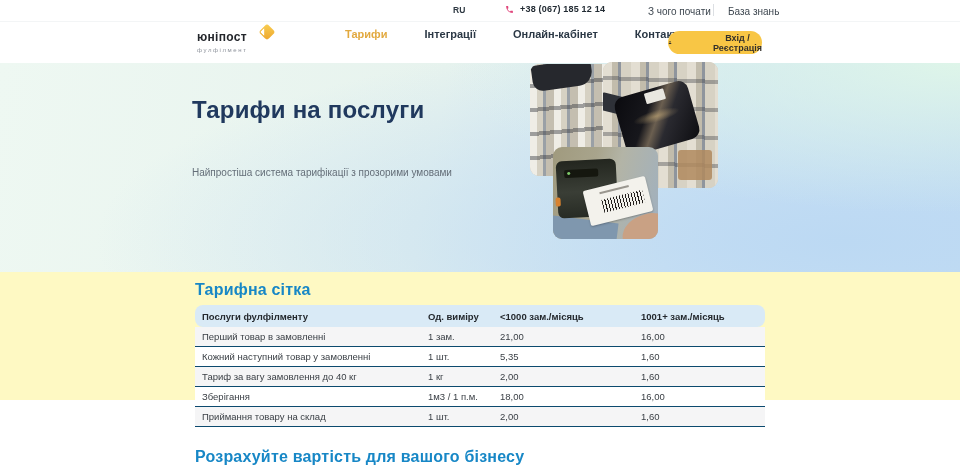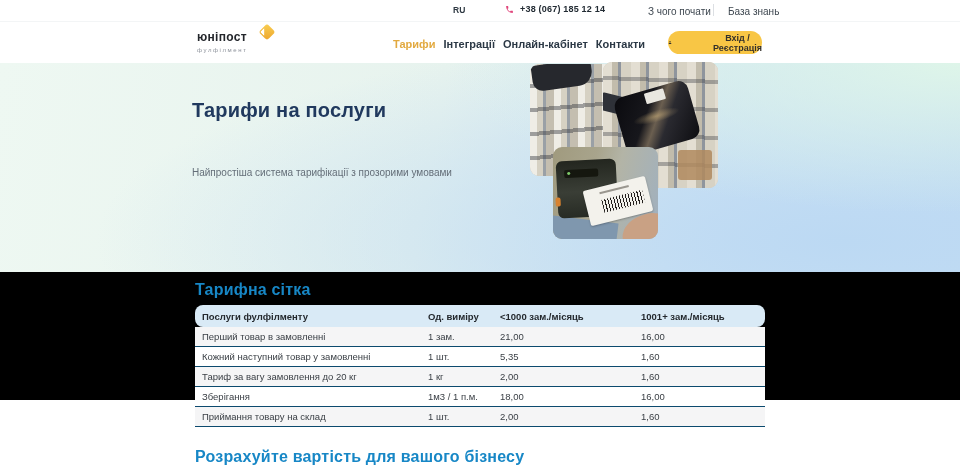--- a/index.html
+++ b/index.html
@@ -1,48 +1,48 @@
 <!DOCTYPE html>
 <html><head>
 <meta charset="utf-8">
 <style>
   * { margin:0; padding:0; box-sizing:border-box; }
   html,body { width:960px; height:475px; background:#fff; font-family:"Liberation Sans", sans-serif; overflow:hidden; }
-  .page { position:relative; width:960px; height:400px; background:#000000; }
+  .page { position:relative; width:960px; height:400px; background:#fef9c3; }
 
   
   .topbar { position:absolute; left:0; top:0; width:960px; height:22px; background:#fff; border-bottom:1px solid #f3f5f6; }
   .topbar .lang { position:absolute; left:453px; top:5px; font-size:8.5px; font-weight:bold; color:#2f3943; cursor:pointer; }
   .topbar .phone-wrap { position:absolute; left:505px; top:4px; display:flex; align-items:center; gap:6px; cursor:pointer; }
   .topbar .phone-num { font-size:9px; font-weight:bold; color:#222b33; letter-spacing:.2px; }
   .topbar .tb-link { position:absolute; top:6px; font-size:10px; color:#3e4750; cursor:pointer; }
   .topbar .tb-link.l1 { left:648px; }
   .topbar .tb-link.l2 { left:728px; }
   .topbar .tb-divider { position:absolute; left:713px; top:4px; width:1px; height:12px; background:#dcdfe3; }
 
   
   .header { position:absolute; left:0; top:22px; width:960px; height:41px; background:#fff; }
   .logo { position:absolute; left:197px; top:7px; cursor:pointer; }
   .logo-word { font-size:12px; font-weight:800; color:#23262b; letter-spacing:.3px; line-height:17px; }
   .logo-tagline { font-size:6px; letter-spacing:1.6px; color:#8d929b; margin-top:1px; }
   .logo-diamond { position:absolute; left:64px; top:-3px; width:12px; height:12px; transform:rotate(45deg); border-radius:3px; background:linear-gradient(135deg,#f9cf52,#eda52c); }
   .logo-diamond::after { content:""; position:absolute; left:1px; bottom:1px; width:6px; height:6px; background:#fff; border-radius:1px; clip-path:polygon(0 0,0 100%,100% 100%); }
-  .nav { position:absolute; left:345px; top:16px; display:flex; gap:8px;margin-left:48px; }
+  .nav { position:absolute; left:345px; top:6px; display:flex; gap:37px; }
   .nav-item { font-size:11px; font-weight:bold; color:#2b3845; cursor:pointer; white-space:nowrap; }
   .nav-item.active { color:#e2a93f; }
   .login-btn { position:absolute; left:668px; top:9px; width:94px; height:23px; border:none; background:#f8c645; border-radius:12px; display:flex; align-items:center; justify-content:center; gap:4px; cursor:pointer; }
   .login-btn span { font-size:9px; font-weight:bold; color:#33302a;padding-left:37px; }
 
   
   .hero { position:absolute; left:0; top:63px; width:960px; height:209px;
     background:
       radial-gradient(120% 160% at 100% 0%, #def5e9 0%, rgba(222,245,233,0) 45%),
       radial-gradient(130% 170% at 88% 85%, #bcd9f3 0%, rgba(188,217,243,0) 60%),
       linear-gradient(100deg, #eef8f2 0%, #e7f3ee 45%, #d3e6f4 75%, #c6def3 100%); }
-  .hero-title { position:absolute; left:192px; top:33px; font-size:20px; line-height:28px; font-weight:800; color:#20395e; letter-spacing:.2px; }
+  .hero-title { position:absolute; left:192px; top:33px; font-size:24px; line-height:28px; font-weight:800; color:#20395e; letter-spacing:.2px; }
   .hero-subtitle { position:absolute; left:192px; top:104px; font-size:10px; color:#646e78; }
 
   .photo { position:absolute; overflow:hidden; border-radius:9px; }
   .photo-a { left:530px; top:1px; width:97px; height:112px; z-index:1; background:#c9c3b4; }
   .pa-stripes { position:absolute; inset:0; background:repeating-linear-gradient(90deg,#efede6 0 7px,#d6d1c3 7px 13px,#9aa0a6 13px 16px,#c4beb0 16px 24px); }
   .pa-shelves { position:absolute; inset:0; background:repeating-linear-gradient(175deg,rgba(0,0,0,0) 0 20px,rgba(58,60,66,.45) 20px 24px); }
   .pa-hand { position:absolute; left:2px; top:-2px; width:60px; height:26px; background:#26282d; border-radius:0 0 14px 10px; transform:rotate(-8deg); }
 
   .photo-b { left:603px; top:-1px; width:115px; height:126px; z-index:2; background:#cfc9ba; }
   .pb-stripes { position:absolute; inset:0; background:repeating-linear-gradient(90deg,#e3ded2 0 9px,#c2bcac 9px 15px,#8f959d 15px 18px,#d7d2c4 18px 28px); }
@@ -169,21 +169,21 @@
       <div class="tcell">21,00</div>
       <div class="tcell">16,00</div>
     </div>
     <div class="trow even">
       <div class="tcell">Кожний наступний товар у замовленні</div>
       <div class="tcell">1 шт.</div>
       <div class="tcell">5,35</div>
       <div class="tcell">1,60</div>
     </div>
     <div class="trow odd">
-      <div class="tcell">Тариф за вагу замовлення до 20 кг</div>
+      <div class="tcell">Тариф за вагу замовлення до 40 кг</div>
       <div class="tcell">1 кг</div>
       <div class="tcell">2,00</div>
       <div class="tcell">1,60</div>
     </div>
     <div class="trow even">
       <div class="tcell">Зберігання</div>
       <div class="tcell">1м3 / 1 п.м.</div>
       <div class="tcell">18,00</div>
       <div class="tcell">16,00</div>
     </div>

